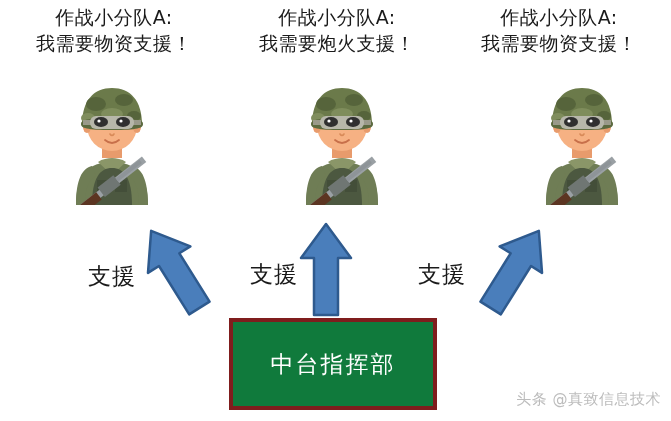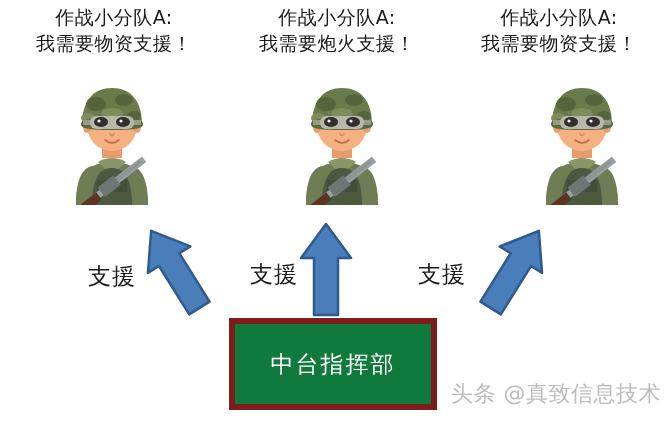--- a/index.html
+++ b/index.html
@@ -73,40 +73,40 @@
   #label-right  { left: 418px; top: 260px; }
 
   
   #command-box {
     position: absolute;
     left: 229px;
     top: 318px;
     width: 208px;
     height: 92px;
     background: #107a3c;
-    border: 6px solid #7f1d1d;
+    border: 4px solid #7f1d1d;
     box-sizing: border-box;
     display: flex;
     align-items: center;
     justify-content: center;
   }
   #command-box-label {
     color: #ffffff;
     font-size: 23px;
     letter-spacing: 2px;
     font-family: "DejaVu Sans", "Liberation Sans", sans-serif;
   }
 
   
   #watermark {
     position: absolute;
     right: 10px;
     bottom: 12px;
     color: #b9b9b9;
-    font-size: 22px;
+    font-size: 15px;
     letter-spacing: 0.5px;
     white-space: nowrap;
     font-family: "DejaVu Sans", "Liberation Sans", sans-serif;
     opacity: 0.95;
     text-align: right;
   }
 </style>
 </head>
 <body>
 

